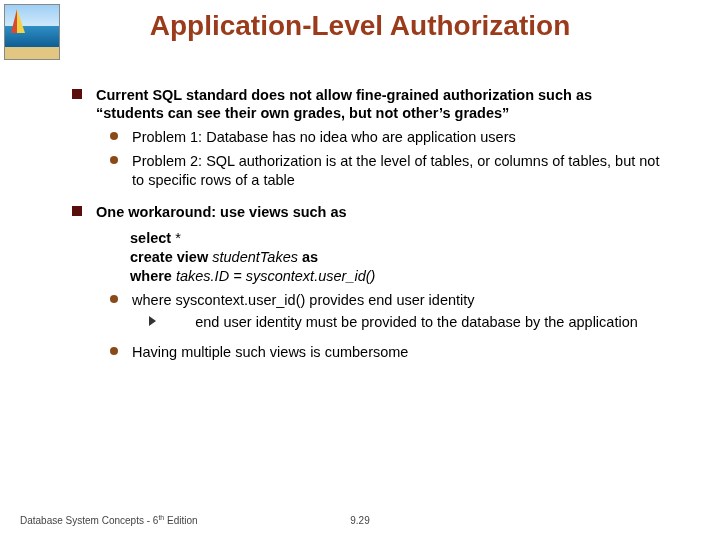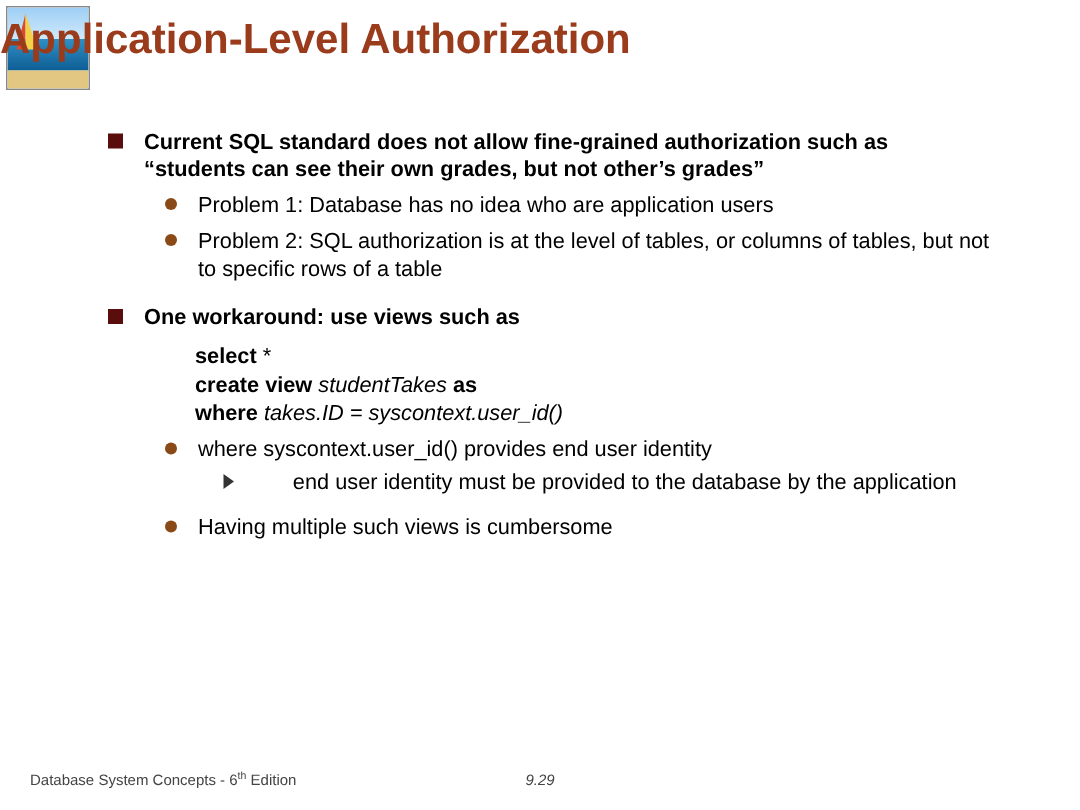--- a/index.html
+++ b/index.html
@@ -41,20 +41,21 @@
     position:absolute; top:4px; left:12px; width:0; height:0;
     border-left: 0 solid transparent;
     border-right: 8px solid transparent;
     border-bottom: 24px solid #f3d24a;
   }
   .title {
     position: absolute;
     top: 10px;
     left: 0;
     width: 720px;
+    text-align: center;
     font-size: 28px;
     font-weight: bold;
     color: #9a3b1c;
   }
   .body {
     position: absolute;
     top: 78px;
     left: 72px;
     right: 56px;
     font-size: 14.5px;
@@ -74,21 +75,21 @@
   .lvl3 .txt { display:inline-block; width: calc(100% - 24px); vertical-align: top; }
   .codeblock { margin: 8px 0 6px 58px; font-weight: bold; }
   .codeblock div { margin: 1px 0; }
   .codekw { font-weight: bold; }
   .codeit { font-style: italic; font-weight: normal; }
   .footer-left {
     position:absolute; bottom:14px; left:20px; font-size:10px; color:#444;
   }
   .footer-left sup { font-size:7px; }
   .footer-center {
-    position:absolute; bottom:14px; left:0; width:720px; text-align:center; font-size:10px; color:#444;font-style:italic;
+    position:absolute; bottom:14px; left:0; width:720px; text-align:center; font-size:10px; color:#444;
   }
 </style>
 </head>
 <body>
 
 <div class="slide">
 
   <div class="logo">
     <div class="sky"></div>
       <div class="sea"></div>

